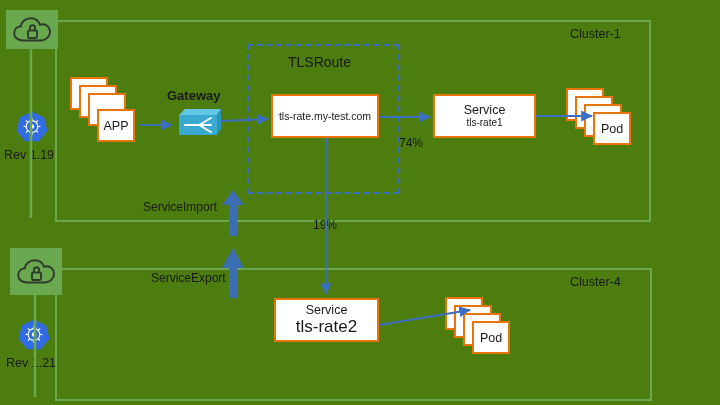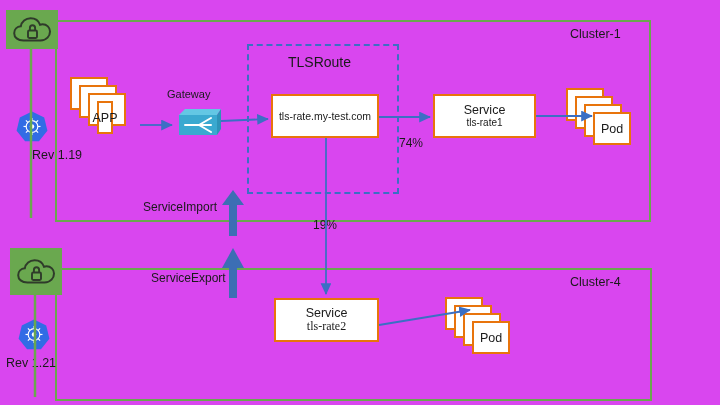--- a/index.html
+++ b/index.html
@@ -1,18 +1,18 @@
 <!DOCTYPE html>
 <html><head>
 <meta charset="utf-8">
 <style>
   html,body{margin:0;padding:0;background:#ffffff;}
   body{width:720px;height:405px;overflow:hidden;
        font-family:"Liberation Sans","DejaVu Sans",sans-serif;}
-  #canvas{position:relative;width:720px;height:405px;background:#d946ef;}
+  #canvas{position:relative;width:720px;height:405px;background:#4d7c0f;}
   svg#wires{position:absolute;left:0;top:0;width:720px;height:405px;pointer-events:none;}
 
   
   .cluster{position:absolute;border:2.5px solid #6aa84f;background:transparent;}
   .cluster-label{position:absolute;font-size:12.5px;color:#1a1a1a;white-space:nowrap;}
 
   
   .cloud-badge{position:absolute;background:#6aa84f;display:flex;
                align-items:center;justify-content:center;}
   .cloud-badge svg{display:block;}
@@ -35,21 +35,21 @@
   .stack .card.front{display:flex;align-items:center;justify-content:center;
                      font-size:12.5px;color:#1a1a1a;}
 
   
   .dashed{position:absolute;border:2.2px dashed #3b6fc4;box-sizing:border-box;}
   .dashed-title{position:absolute;font-size:14px;color:#1a1a1a;white-space:nowrap;}
 
   
   .gw{position:absolute;}
   .gw svg{display:block;}
-  .gw-label{position:absolute;font-size:11px;color:#1a1a1a;white-space:nowrap;}
+  .gw-label{position:absolute;font-size:13px;color:#1a1a1a;white-space:nowrap;font-weight:bold;}
 
   
   .ftext{position:absolute;font-size:12px;color:#1a1a1a;white-space:nowrap;}
 </style>
 </head>
 <body>
 
 <div id="canvas">
 
   <div class="cluster" style="left:55px;top:20px;width:592px;height:198px;"></div>
@@ -94,21 +94,21 @@
         <line x1="32" y1="42" x2="32" y2="47"></line>
         <line x1="21" y1="31" x2="16" y2="31"></line>
         <line x1="43" y1="31" x2="48" y2="31"></line>
         <line x1="24.2" y1="23.2" x2="20.5" y2="19.5"></line>
         <line x1="39.8" y1="38.8" x2="43.5" y2="42.5"></line>
         <line x1="39.8" y1="23.2" x2="43.5" y2="19.5"></line>
         <line x1="24.2" y1="38.8" x2="20.5" y2="42.5"></line>
       </g>
     </svg>
   </div>
-  <div class="rev-label" style="left:4px;top:148px;margin-left:28px;">Rev 1.19</div>
+  <div class="rev-label" style="left:4px;top:148px;">Rev 1.19</div>
 
   <div class="k8s" style="left:17px;top:318px;">
     <svg width="34" height="34" viewBox="0 0 64 64">
       <polygon points="32,3 55,14 61,39 45,59 19,59 3,39 9,14" fill="#326ce5"></polygon>
       <g fill="none" stroke="#ffffff" stroke-width="2.2">
         <circle cx="32" cy="31" r="11"></circle>
         <circle cx="32" cy="31" r="4.2" fill="#ffffff" stroke="none"></circle>
         <line x1="32" y1="20" x2="32" y2="15"></line>
         <line x1="32" y1="42" x2="32" y2="47"></line>
         <line x1="21" y1="31" x2="16" y2="31"></line>
@@ -122,21 +122,21 @@
   </div>
   <div class="rev-label" style="left:6px;top:356px;">Rev 1.21</div>
 
   <div class="dashed" style="left:247px;top:44px;width:152px;height:150px;"></div>
   <div class="dashed-title" style="left:288px;top:54px;">TLSRoute</div>
 
   <div class="stack" style="left:70px;top:77px;width:70px;height:62px;">
     <div class="card" style="left:0px;top:0px;width:38px;height:33px;"></div>
     <div class="card" style="left:9px;top:8px;width:38px;height:33px;"></div>
     <div class="card" style="left:18px;top:16px;width:38px;height:33px;"></div>
-    <div class="card front" style="left:27px;top:24px;width:16px;height:33px;">
+    <div class="card front" style="left:27px;top:32px;width:38px;height:33px;">
       <span>APP</span>
     </div>
   </div>
 
   <div class="gw-label" style="left:167px;top:88px;">Gateway</div>
   <div class="gw" style="left:175px;top:107px;">
     <svg width="46" height="34" viewBox="0 0 46 34">
       <polygon points="4,8 42,8 42,28 4,28" fill="#3aa9d0"></polygon>
       <polygon points="4,8 10,2 46,2 42,8" fill="#63c7e4"></polygon>
       <polygon points="42,8 46,2 46,22 42,28" fill="#2d93b8"></polygon>
@@ -162,21 +162,21 @@
     <div class="card" style="left:0px;top:0px;width:38px;height:33px;"></div>
     <div class="card" style="left:9px;top:8px;width:38px;height:33px;"></div>
     <div class="card" style="left:18px;top:16px;width:38px;height:33px;"></div>
     <div class="card front" style="left:27px;top:24px;width:38px;height:33px;">
       <span>Pod</span>
     </div>
   </div>
 
   <div class="obox" style="left:274px;top:298px;width:105px;height:44px;">
     <span class="l1" style="font-size:12.5px;">Service</span>
-    <span class="l2" style="font-size:12px;font-family:Liberation Serif, serif;">tls-rate2</span>
+    <span class="l2" style="font-size:17px;">tls-rate2</span>
   </div>
 
   <div class="stack" style="left:445px;top:297px;width:70px;height:62px;">
     <div class="card" style="left:0px;top:0px;width:38px;height:33px;"></div>
     <div class="card" style="left:9px;top:8px;width:38px;height:33px;"></div>
     <div class="card" style="left:18px;top:16px;width:38px;height:33px;"></div>
     <div class="card front" style="left:27px;top:24px;width:38px;height:33px;">
       <span>Pod</span>
     </div>
   </div>

